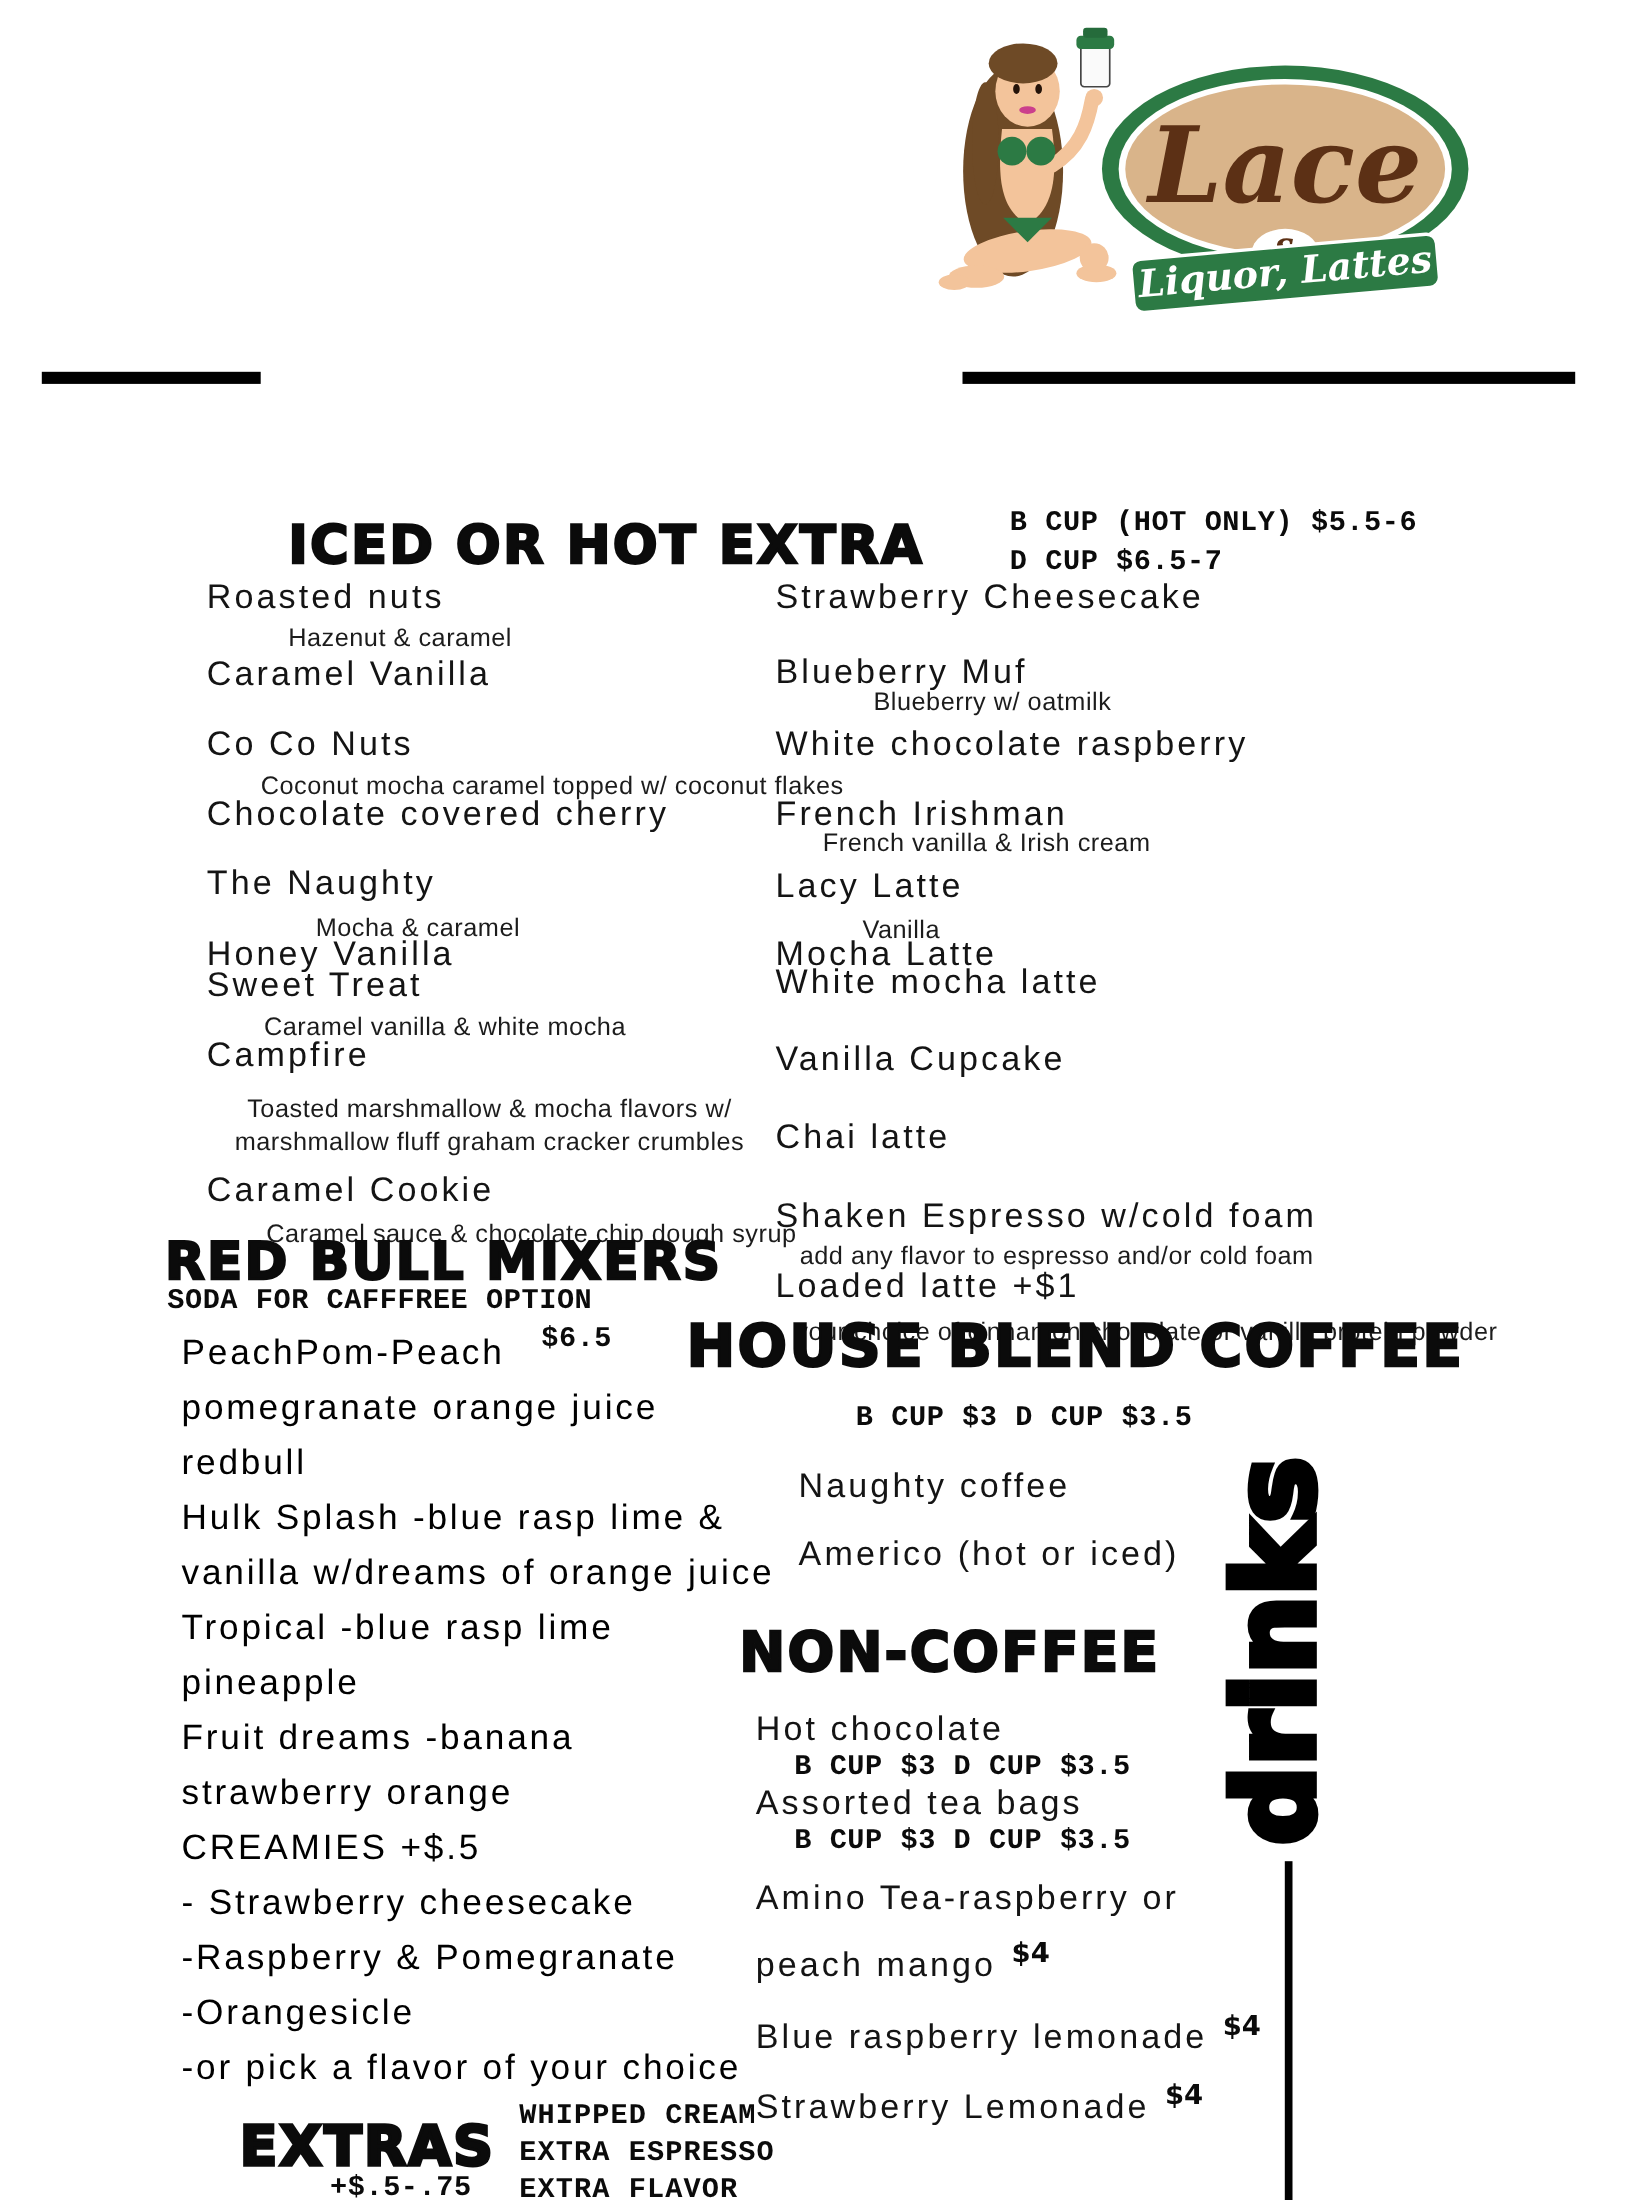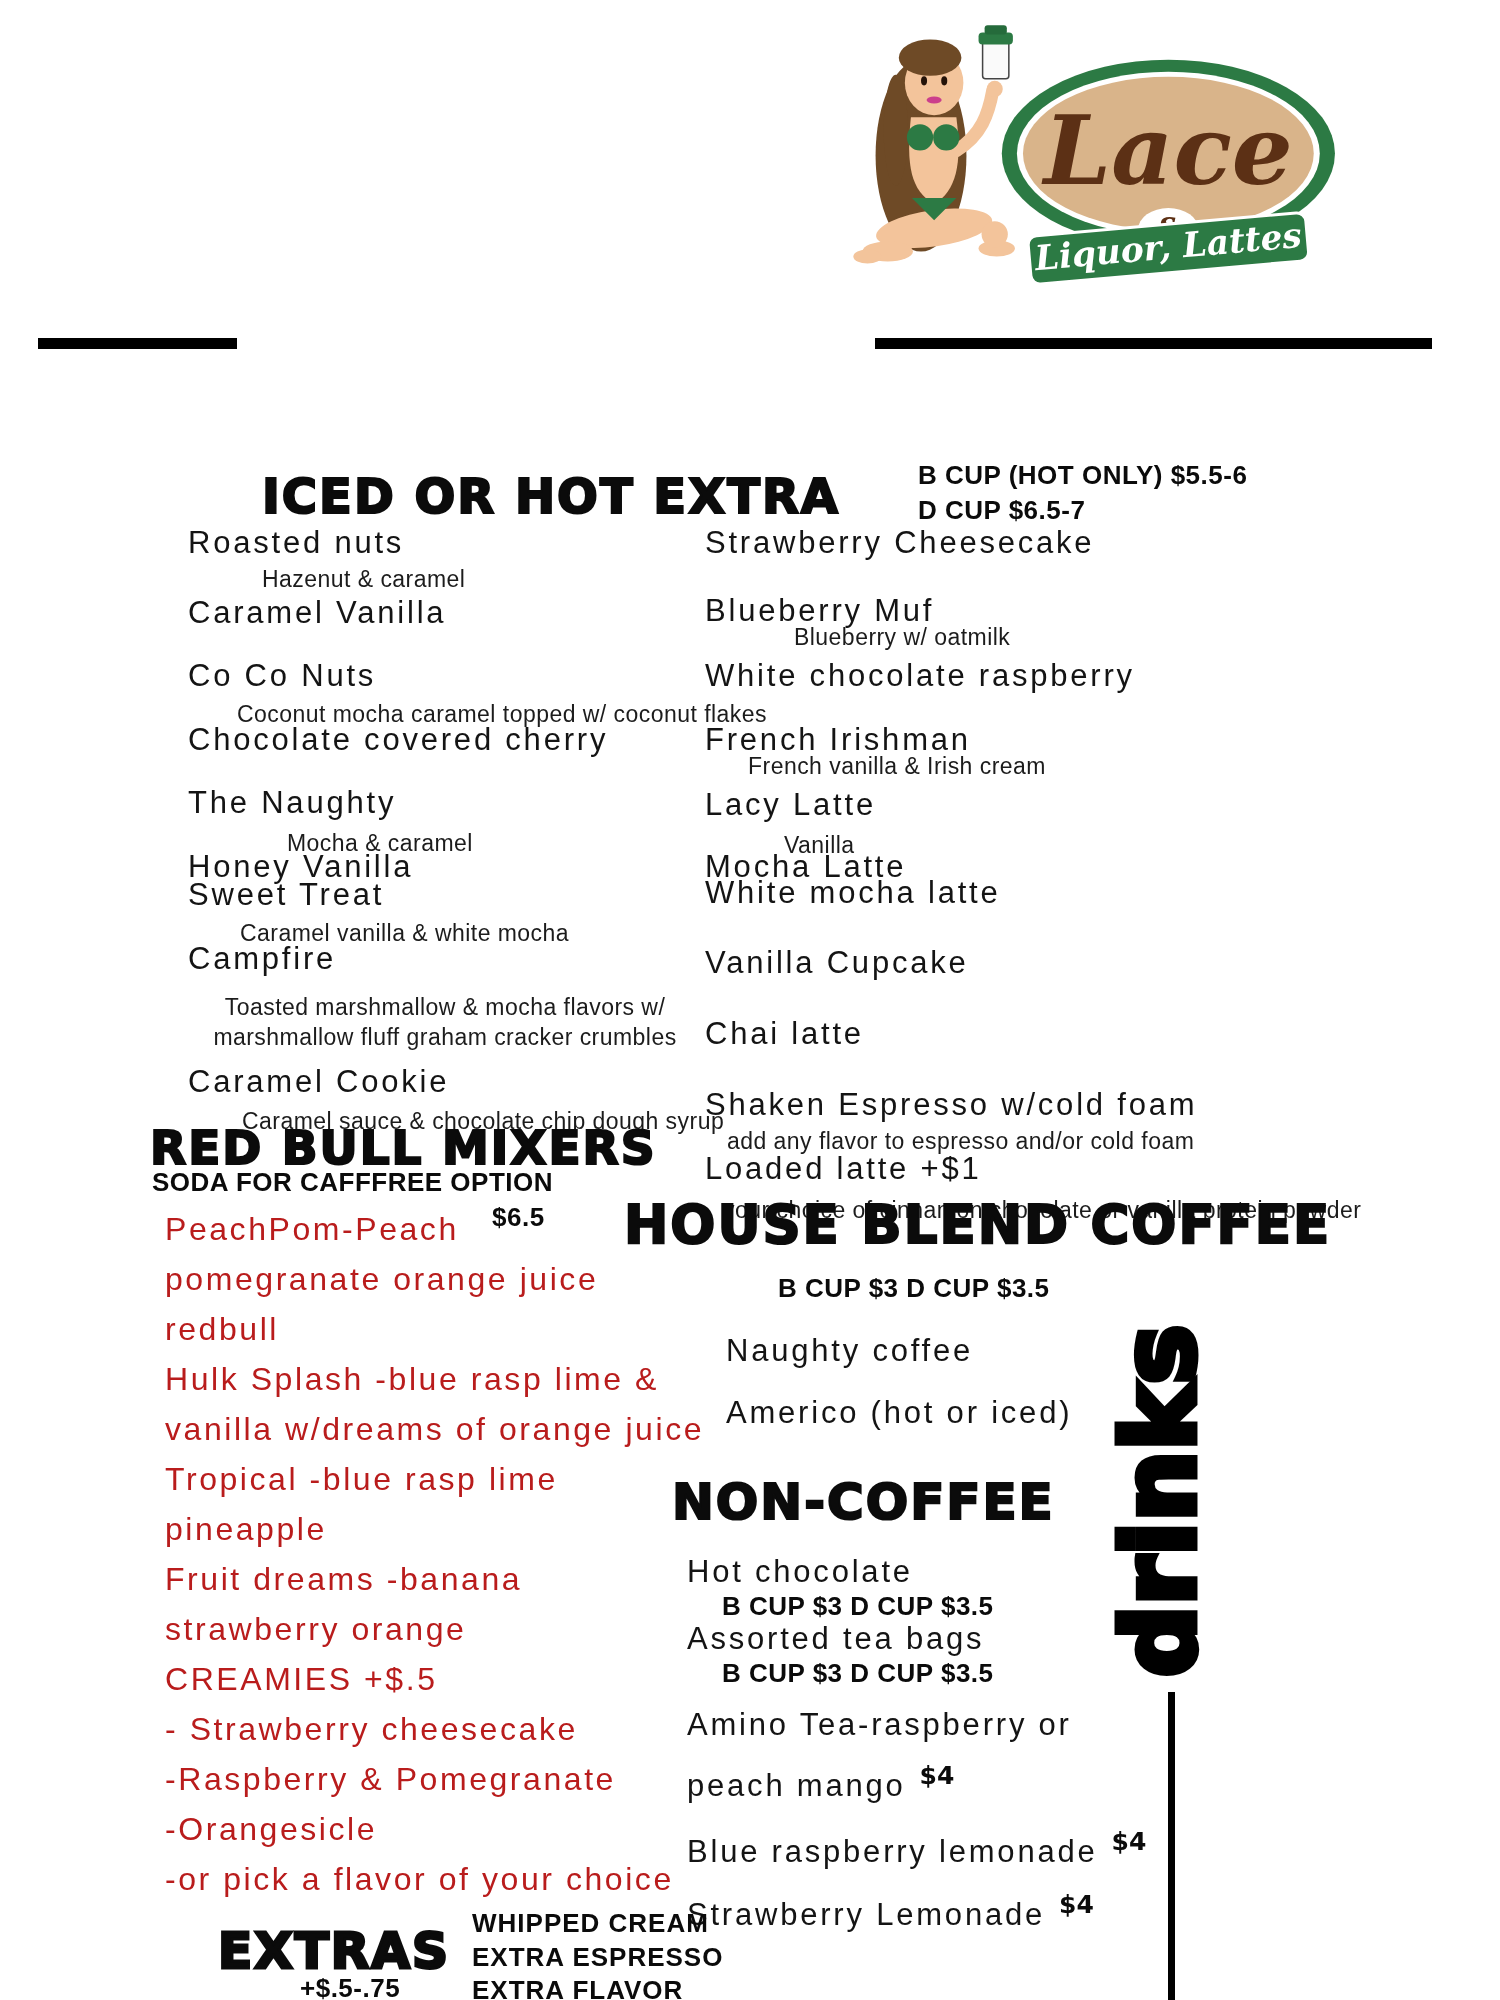--- a/index.html
+++ b/index.html
@@ -5,22 +5,22 @@
   html,body{margin:0;padding:0;background:#fff}
   #page{position:relative;width:1500px;height:2000px;background:#fff;overflow:hidden;
         font-family:"Liberation Sans",sans-serif;color:#141414}
   .abs{position:absolute;white-space:nowrap;line-height:1}
   .rule{position:absolute;background:#000;height:11px}
   .hvy{font-family:"DejaVu Sans",sans-serif;font-weight:bold;color:#0b0b0b}
   .st2{-webkit-text-stroke:2.2px #0b0b0b}
   .st3{-webkit-text-stroke:3px #0b0b0b}
   .name{font-size:31px;letter-spacing:0.09em;color:#141414}
   .desc{font-size:23px;letter-spacing:0.02em;color:#1c1c1c}
-  .bline{font-family:Liberation Sans, sans-serif;font-weight:bold;font-size:26px;letter-spacing:0.5px;color:#0b0b0b}
-  .rb{font-size:32px;letter-spacing:0.08em;color:#b91c1c}
+  .bline{font-family:Liberation Mono, monospace;font-weight:bold;font-size:26px;letter-spacing:0.5px;color:#0b0b0b}
+  .rb{font-size:32px;letter-spacing:0.08em;color:#000000}
   .p4{font-family:"DejaVu Sans",sans-serif;font-weight:bold;font-size:25px;position:relative;top:-12px;margin-left:14px;letter-spacing:0;color:#0b0b0b}
   #title{font-size:210px;letter-spacing:-6px;-webkit-text-stroke:9px #000;color:#000}
   #drinks{font-size:100px;-webkit-text-stroke:7px #000;color:#000;transform:rotate(-90deg);
           width:400px;height:130px;line-height:130px;text-align:left}
   .wrap{white-space:normal;text-align:center;line-height:30px}
 </style>
 </head>
 <body>
 
 <div id="page">

